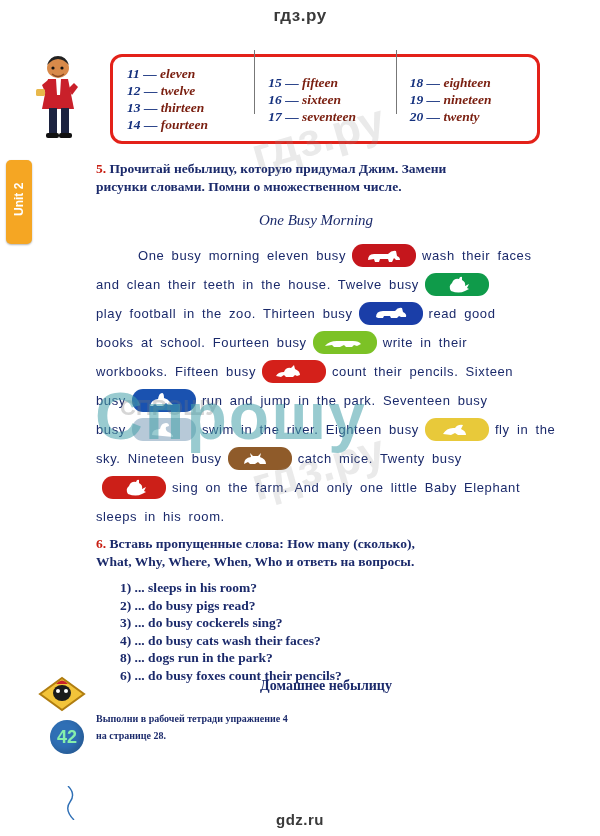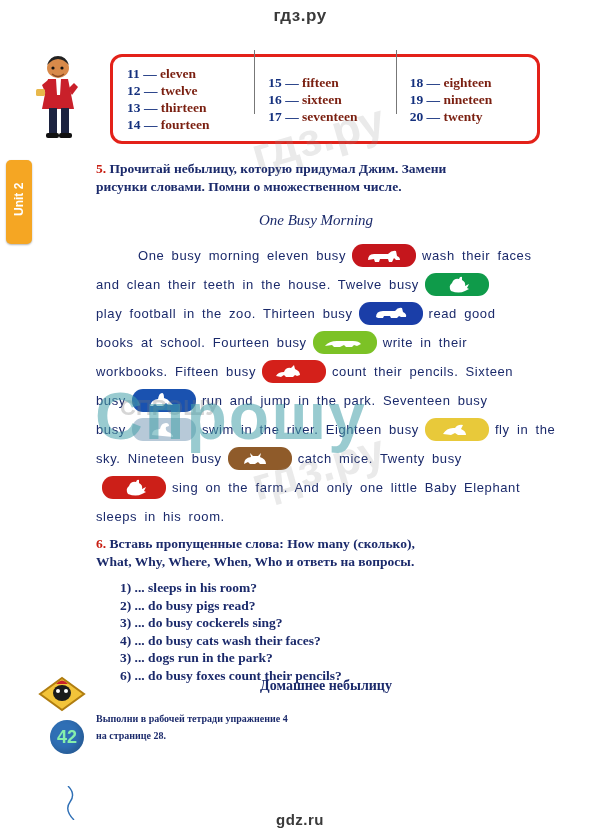--- a/index.html
+++ b/index.html
@@ -76,20 +76,21 @@
     position: absolute;
     left: 110px;
     top: 54px;
     width: 424px;
     height: 84px;
     border: 3px solid #e32119;
     border-radius: 12px;
     background: #ffffff;
     display: flex;
     align-items: center;
+    font-style: italic;
   }
   .num-col {
     flex: 1;
     padding: 0 6px 0 14px;
     position: relative;
   }
   .num-col + .num-col::before {
     content: "";
     position: absolute;
     left: 0;
@@ -447,21 +448,21 @@
     <div class="ex-head">
       <span class="num">6.</span>
       <span>Вставь пропущенные слова: How many (сколько),</span><br>
       <span>What, Why, Where, When, Who и ответь на вопросы.</span>
     </div>
     <div class="qlist">
       <div>1)  ...  sleeps  in  his  room?</div>
       <div>2)  ...  do  busy  pigs  read?</div>
       <div>3)  ...  do  busy  cockerels  sing?</div>
       <div>4)  ...  do  busy  cats  wash  their  faces?</div>
-      <div>3)  ...  dogs  run  in  the  park?</div>
+      <div>8)  ...  dogs  run  in  the  park?</div>
       <div>6)  ...  do  busy  foxes  count  their  pencils?</div>
     </div>
   </div>
 
   <div class="hw-icon">
     <svg width="52" height="44" viewBox="0 0 52 44">
       <path d="M4 22 L26 6 L48 22 L26 38 Z" fill="#f3c43a" stroke="#b07d10" stroke-width="2"></path>
       <ellipse cx="26" cy="21" rx="9" ry="8" fill="#1b1b1b"></ellipse>
       <circle cx="22" cy="19" r="2" fill="#fff"></circle>
       <circle cx="30" cy="19" r="2" fill="#fff"></circle>

